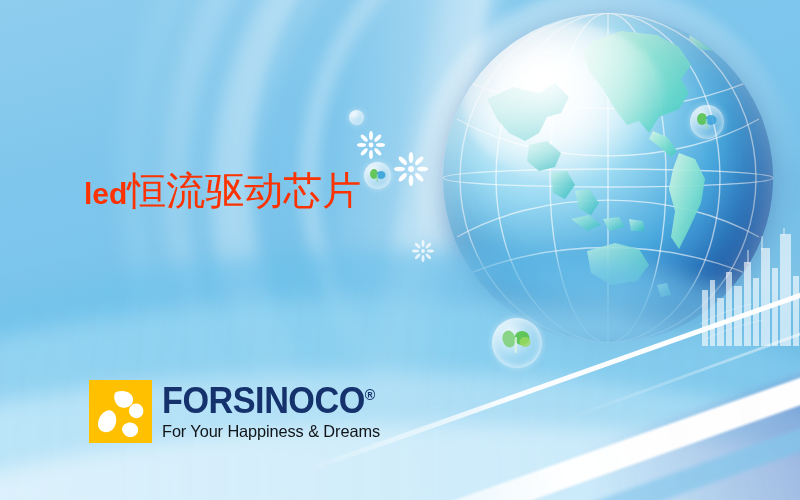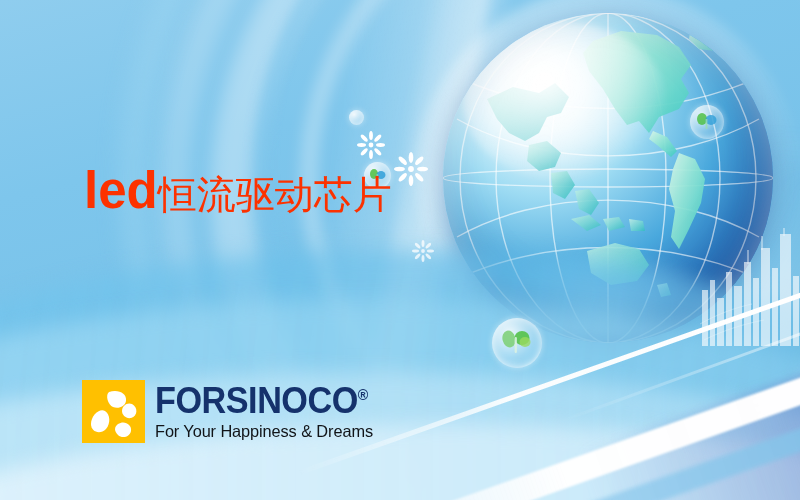--- a/index.html
+++ b/index.html
@@ -199,27 +199,27 @@
     letter-spacing: 0px;
     white-space: nowrap;
   }
   .headline .line2 {
     display: block;
     padding-left: 14px;
   }
   .headline .latin {
     font-family: "Liberation Sans", "DejaVu Sans", sans-serif;
     font-weight: 700;
-    font-size: 51px;
+    font-size: 30px;
   }
 
   
   .logo {
     position: absolute;
-    left: 68px;
+    left: 75px;
     top: 380px;
     display: flex;
     align-items: center;
     gap: 10px;
     padding-left: 14px;
   }
   .logo-mark {
     width: 63px; height: 63px;
     background: #ffc000;
     display: block;

